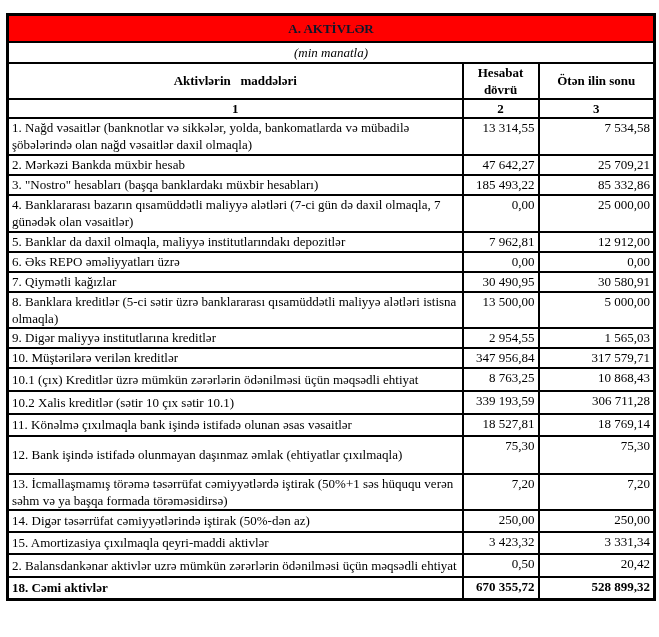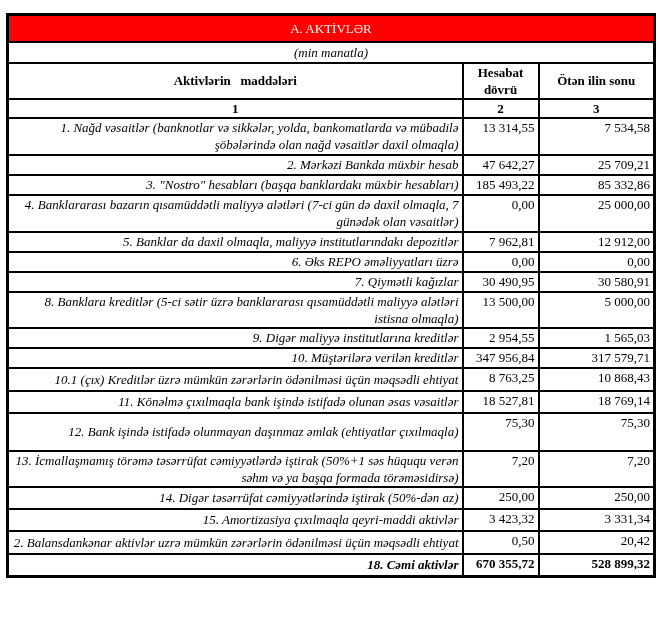--- a/index.html
+++ b/index.html
@@ -37,22 +37,22 @@
   }
   
   table.report { border: 3px solid #000000; }
   table.report tr > *:first-child { border-left: 3px solid #000000; }
   table.report tr > *:last-child  { border-right: 3px solid #000000; }
   table.report tr:first-child > * { border-top: 3px solid #000000; }
   table.report tr:last-child  > * { border-bottom: 3px solid #000000; }
 
   .title-row td {
     background: #FF0000;
-    color: #ffffff;
-    font-weight: normal;
+    color: #0f172a;
+    font-weight: bold;
     font-size: 17px;
     text-align: center;
     vertical-align: middle;
   }
   .unit-row td {
     text-align: center;
     font-style: italic;
     font-size: 13px;
     border-bottom-width: 3px;
     vertical-align: middle;
@@ -63,25 +63,24 @@
     vertical-align: middle;
     white-space: pre-wrap;
   }
   .numbering-row td {
     font-weight: bold;
     text-align: center;
     vertical-align: middle;
     border-bottom-width: 3px;
   }
   td.lbl {
-    text-align: right;
+    text-align: left;
     vertical-align: middle;
     padding-left: 3px;
     padding-right: 4px;
-    font-style: italic;
   }
   td.num {
     text-align: right;
     vertical-align: top;
     padding-right: 4px;
     padding-top: 1px;
     margin-left: 40px;
   }
   tr.total td { font-weight: bold; }
 
@@ -174,20 +173,25 @@
       <tr class="rh20">
         <td class="lbl">10. Müştərilərə verilən kreditlər</td>
         <td class="num">347 956,84</td>
         <td class="num">317 579,71</td>
       </tr>
       <tr class="rh33">
         <td class="lbl">10.1 (çıx) Kreditlər üzrə mümkün zərərlərin ödənilməsi üçün məqsədli ehtiyat</td>
         <td class="num">8 763,25</td>
         <td class="num">10 868,43</td>
       </tr>
+      <tr class="rh23">
+        <td class="lbl">10.2 Xalis kreditlər (sətir 10 çıx sətir 10.1)</td>
+        <td class="num">339 193,59</td>
+        <td class="num">306 711,28</td>
+      </tr>
       <tr class="rh22">
         <td class="lbl">11. Könəlmə çıxılmaqla bank işində istifadə olunan əsas vəsaitlər</td>
         <td class="num">18 527,81</td>
         <td class="num">18 769,14</td>
       </tr>
       <tr class="rh38">
         <td class="lbl">12. Bank işində istifadə olunmayan daşınmaz əmlak (ehtiyatlar çıxılmaqla)</td>
         <td class="num">75,30</td>
         <td class="num">75,30</td>
       </tr>

